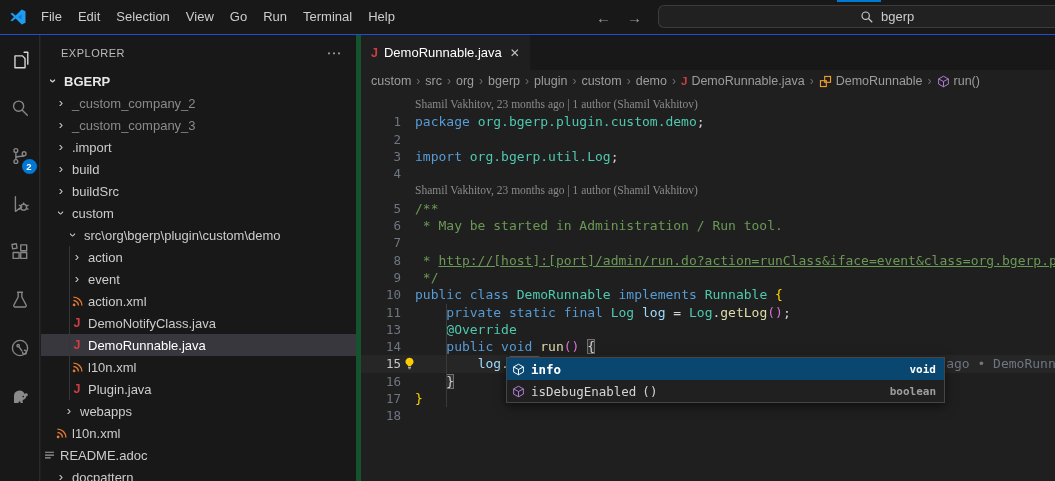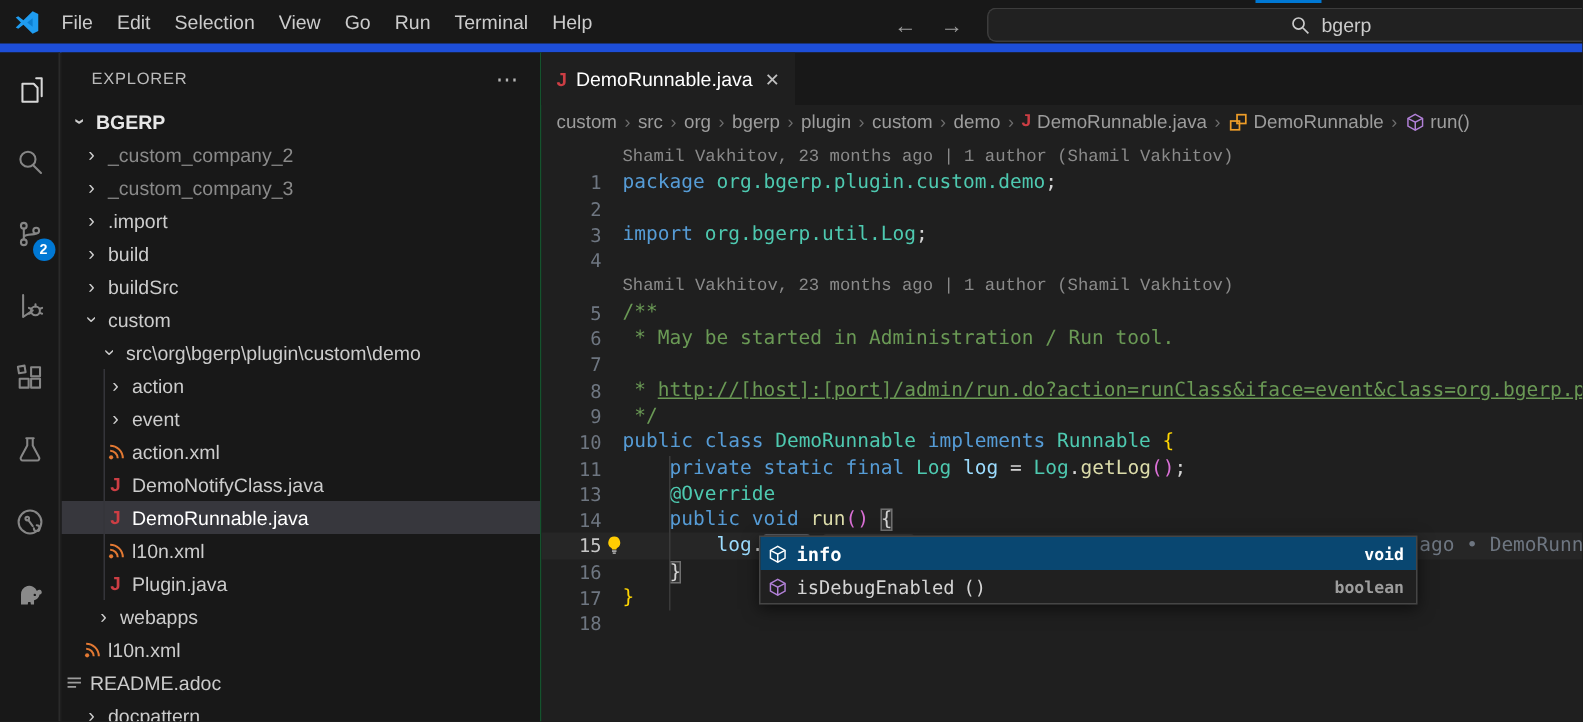--- a/index.html
+++ b/index.html
@@ -3,21 +3,21 @@
 <meta charset="utf-8">
 <style>
   html,body{margin:0;padding:0}
   body{
     width:1055px;height:481px;position:relative;overflow:hidden;
     background:#1f1f1f;font-family:"Liberation Sans",sans-serif;color:#ccc;
     -webkit-user-select:none;user-select:none;
   }
   
   .titlebar{position:absolute;left:0;top:0;width:1055px;height:35px;background:#181818;
-    border-bottom:6px solid #1d4ed8;display:flex;align-items:center;box-sizing:border-box}
+    border-bottom:1px solid #1d4ed8;display:flex;align-items:center;box-sizing:border-box}
   .logo{margin:0 6px 0 9px;display:flex;flex:none}
   .menus{display:flex}
   .menu-item{padding:0 8px;font-size:13px;color:#cccccc;line-height:34px}
   .nav-arrows{position:absolute;left:596px;top:0;height:34px;display:flex;gap:16px;
     align-items:center;color:#9d9d9d;font-size:15px}
   .cmd-center{position:absolute;left:658px;top:5px;width:397px;height:23px;background:#212121;
     border:1px solid #3c3c3c;border-right:none;border-radius:6px 0 0 6px;display:flex;
     align-items:center;padding-left:201px;gap:7px;box-sizing:border-box;color:#cbcbcb;font-size:13px}
   .accent-strip{position:absolute;left:837px;top:0;width:44px;height:2px;background:var(--accent);z-index:3}
   
@@ -26,21 +26,21 @@
     padding-top:5px;box-sizing:border-box;gap:8px}
   .ab-item{width:40px;height:40px;display:flex;align-items:center;justify-content:center;position:relative}
   .ab-item svg{stroke:#868686;fill:none;stroke-width:1.5;stroke-linecap:round;stroke-linejoin:round}
   .ab-item.active svg{stroke:#d7d7d7}
   .ab-item.filled svg{stroke:none;fill:#8a8a8a}
   .badge{position:absolute;right:3px;bottom:2px;min-width:15px;height:15px;border-radius:50%;
     background:var(--badge-bg);color:#fff;font-size:9.5px;font-weight:bold;display:flex;
     align-items:center;justify-content:center;box-sizing:border-box;padding:0 2px}
   
   .sidebar{position:absolute;left:41px;top:35px;bottom:0;width:320px;background:#181818;
-    border-right:1px solid #14532d;box-sizing:border-box;overflow:hidden}
+    border-right:5px solid #14532d;box-sizing:border-box;overflow:hidden}
   .sb-header{height:35px;display:flex;align-items:center;padding:0 14px 0 20px;font-size:11px;
     letter-spacing:.5px;color:#bbbbbb}
   .sb-more{margin-left:auto;color:#b5b5b5;font-size:15px}
   .root-row{height:22px;display:flex;align-items:center;font-weight:bold;color:#e7e7e7;
     font-size:13px;padding-left:4px}
   .tree-row{height:22px;display:flex;align-items:center;font-size:13px;color:#cccccc}
   .tree-row.sel{background:#37373d;color:#ffffff}
   .tree-row.dim .lbl{color:#8a8a8a}
   .chev{width:16px;text-align:center;color:#cccccc;font-size:13px;flex:none;line-height:22px}
   .chev.down{transform:rotate(90deg)}
@@ -58,21 +58,21 @@
   .crumb{display:flex;align-items:center;gap:4px;white-space:nowrap}
   .crumb .j-ico{font-size:11.5px}
   .csep{color:#6e6e6e;margin:0 5px;font-size:12px}
   .codearea{position:absolute;top:57px;left:0;right:0;bottom:0;padding-top:4px;
     font-family:"DejaVu Sans Mono",monospace;font-size:13px}
   .code-row{height:17.3px;line-height:17.3px;display:flex;white-space:pre;position:relative}
   .code-row.cur{background:rgba(255,255,255,.03)}
   .ln{width:40px;text-align:right;color:#6e7681;flex:none;font-size:12.5px}
   .cur .ln{color:#c6c6c6}
   .gut{width:14px;flex:none}
-  .lens-row{height:17.3px;line-height:17.3px;padding-left:54px;font-family:Liberation Mono, monospace;
+  .lens-row{height:17.3px;line-height:17.3px;padding-left:54px;font-family:Liberation Serif, serif;
     font-size:11.5px;color:#8a8a8a}
   .tok.kw{color:var(--keyword)} .tok.ty{color:var(--type)} .tok.fn{color:var(--function)}
   .tok.vr{color:var(--variable)} .tok.st{color:var(--string)} .tok.cm{color:var(--comment)}
   .tok.pl{color:var(--plain)} .tok.b1{color:var(--bracket1)} .tok.b2{color:var(--bracket2)}
   .tok.b3{color:var(--bracket3)}
   .tok.lnk{color:var(--comment);text-decoration:underline}
   .tok.hl{color:#ffffff;background:#5b5e64;border-radius:2px}
   .tok.hint{color:#999999;background:rgba(255,255,255,.07);border-radius:3px;font-size:12px;padding:0 2px;margin-right:1px}
   .tok.bx{color:#d4d4d4;outline:1px solid #707070;outline-offset:-1px;background:rgba(110,110,110,.22)}
   .blame{color:#6e7681;margin-left:30px}

